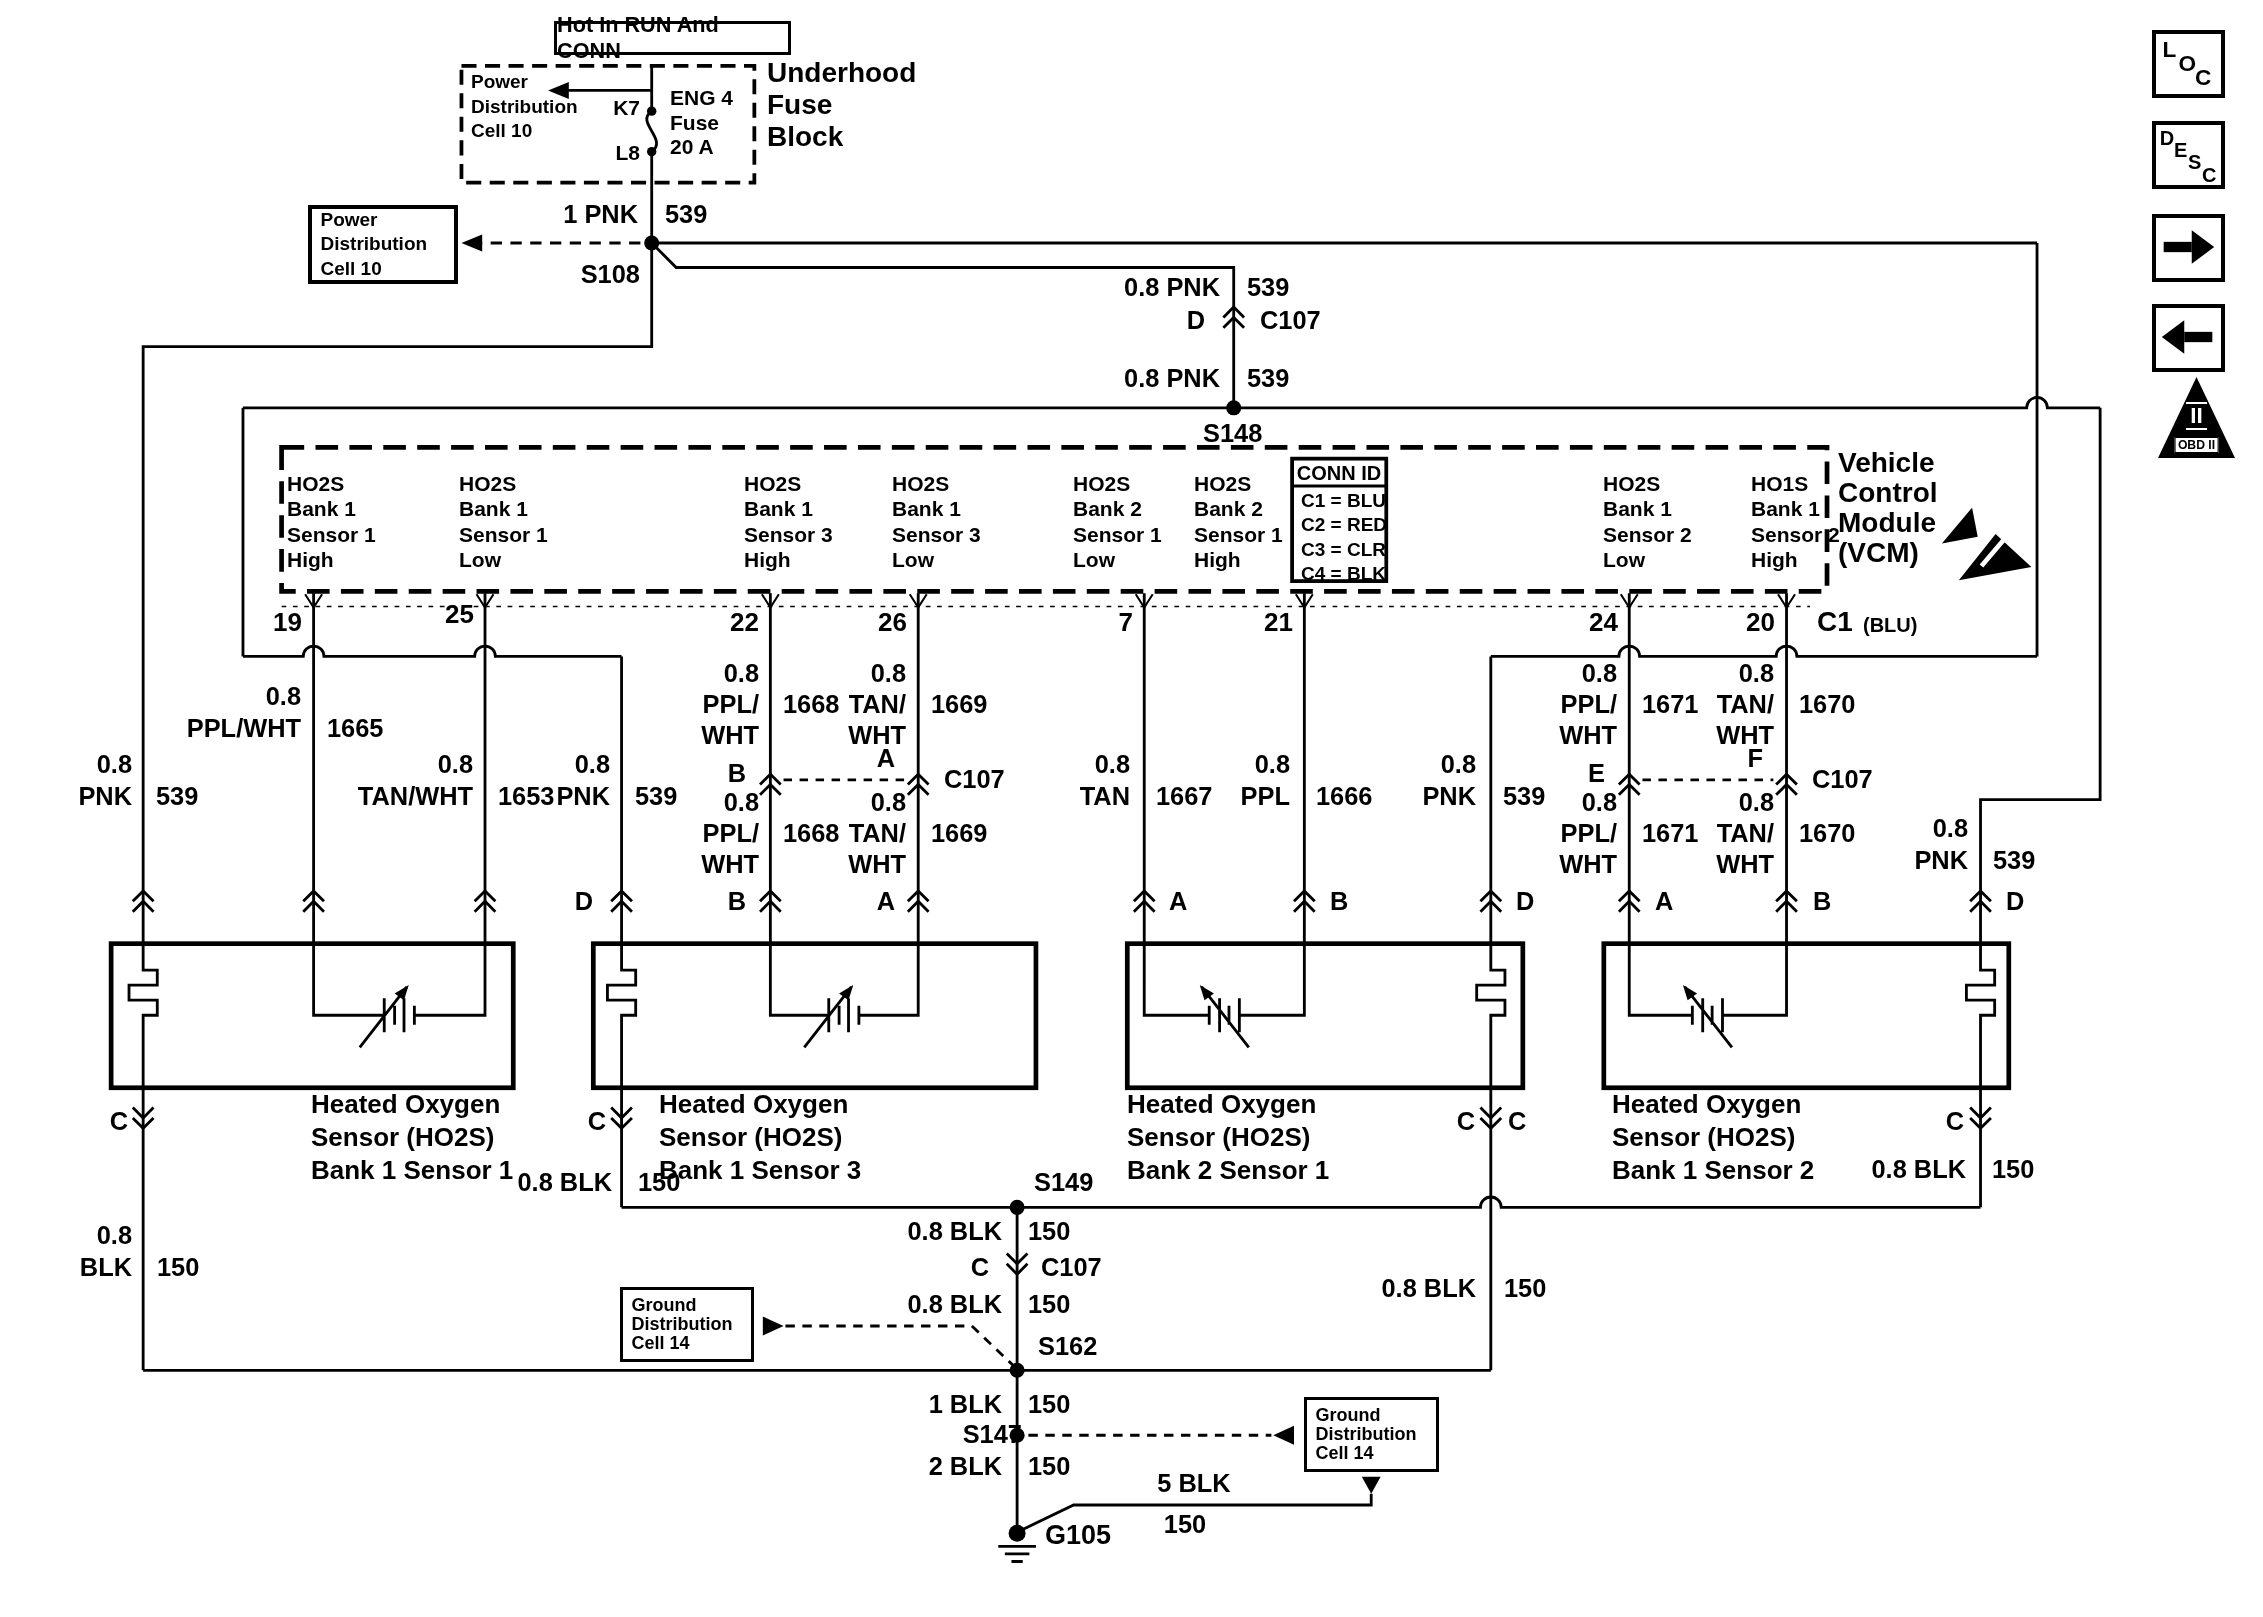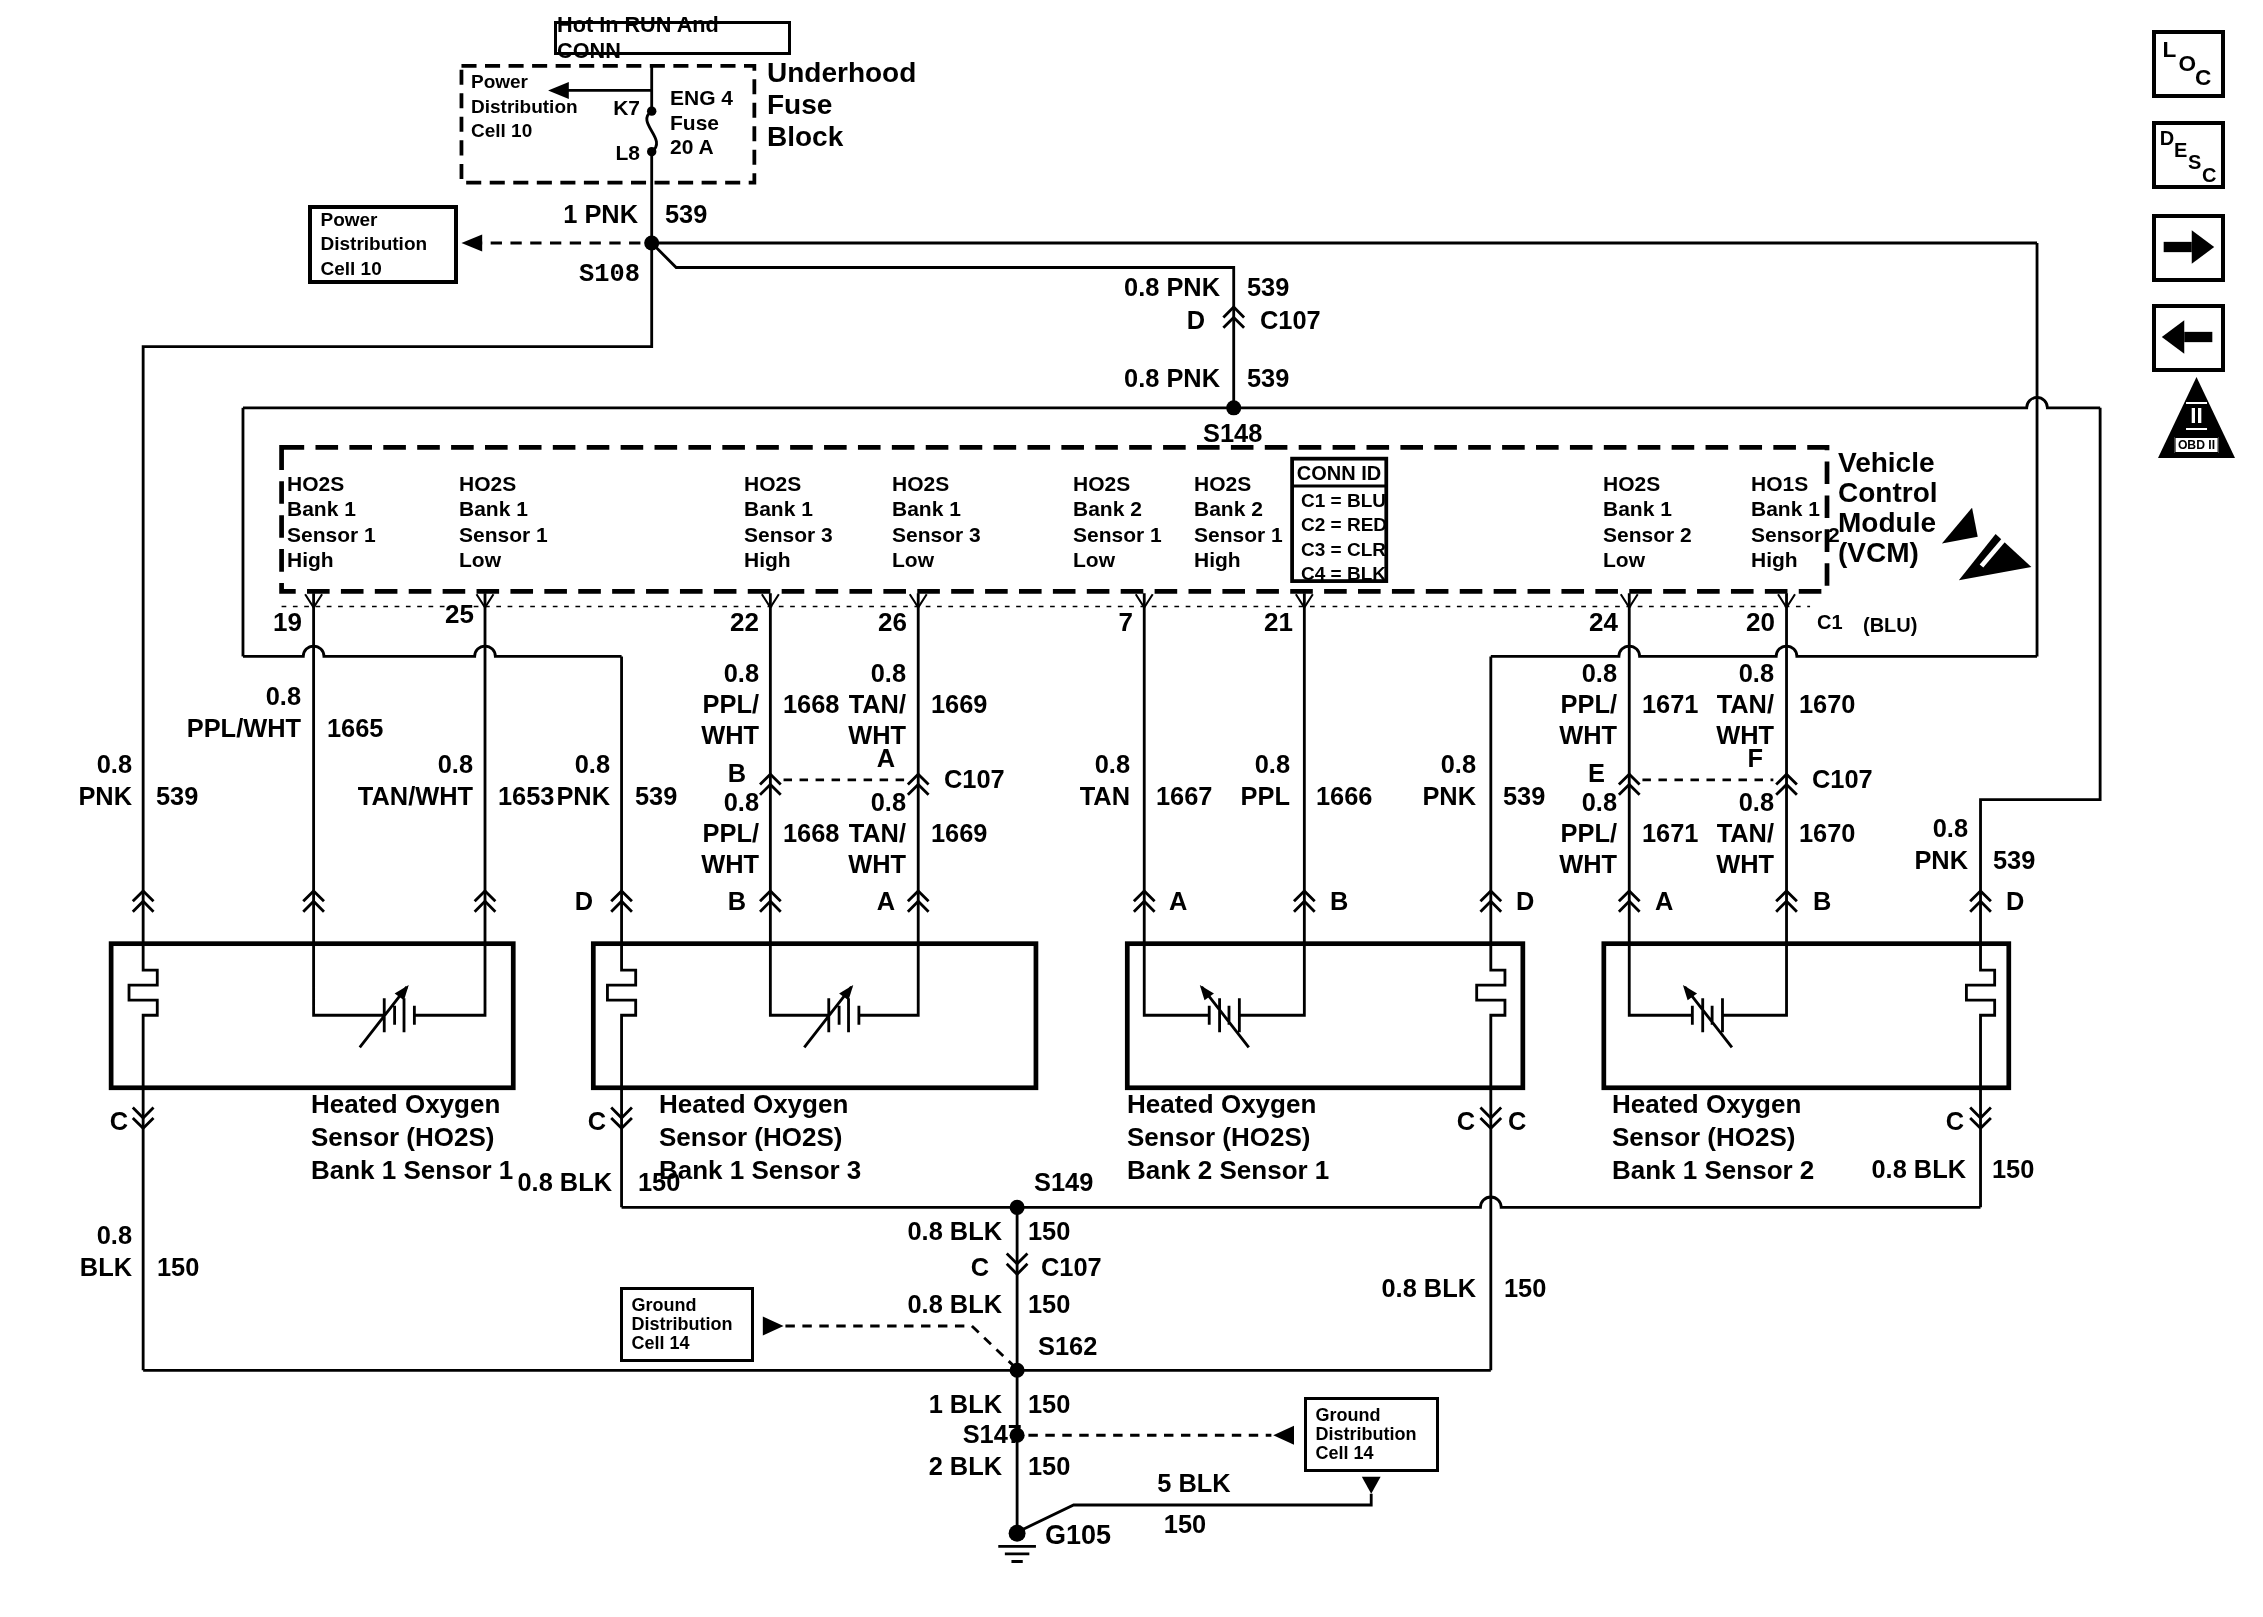--- a/index.html
+++ b/index.html
@@ -161,21 +161,21 @@
   <div id="power-box" class="box">
     <div class="txt">Power
 Distribution
 Cell 10</div>
   </div>
 
   <div class="lbl anc-l" style="left:1838px;top:508px;font-size:28px;line-height:30px;">Vehicle
 Control
 Module
 (VCM)</div>
-  <div class="lbl anc-l" style="left:1817px;top:622px;font-size:20px;">C1</div>
+  <div class="lbl anc-l" style="left:1817px;top:622px;font-size:28px;">C1</div>
   <div class="lbl anc-l" style="left:1863px;top:625px;font-size:20px;">(BLU)</div>
   <div class="lbl anc-c" style="left:1339px;top:473px;font-size:20px;">CONN ID</div>
   <div id="conn-rows">
       <div class="lbl anc-l" style="left: 1301px; top: 500px; font-size: 19px;">C1 = BLU</div>
       <div class="lbl anc-l" style="left: 1301px; top: 524px; font-size: 19px;">C2 = RED</div>
       <div class="lbl anc-l" style="left: 1301px; top: 549px; font-size: 19px;">C3 = CLR</div>
       <div class="lbl anc-l" style="left: 1301px; top: 573px; font-size: 19px;">C4 = BLK</div>
     </div>
 
   <div id="pin-columns">
@@ -244,21 +244,21 @@
   </div>
   <div id="gbox2" class="box">
     <div class="txt">Ground
 Distribution
 Cell 14</div>
   </div>
 
   <div id="labels">
       <div class="lbl anc-r" style="left: 638px; top: 215px;">1 PNK</div>
       <div class="lbl anc-l" style="left: 665px; top: 215px;">539</div>
-      <div class="lbl anc-r" style="left: 640px; top: 275px; font-family: Liberation Mono, monospace;">S108</div>
+      <div class="lbl anc-r" style="left: 640px; top: 275px;">S108</div>
       <div class="lbl anc-r" style="left: 1220px; top: 288px;">0.8 PNK</div>
       <div class="lbl anc-l" style="left: 1247px; top: 288px;">539</div>
       <div class="lbl anc-r" style="left: 1205px; top: 321px;">D</div>
       <div class="lbl anc-l" style="left: 1260px; top: 321px;">C107</div>
       <div class="lbl anc-r" style="left: 1220px; top: 379px;">0.8 PNK</div>
       <div class="lbl anc-l" style="left: 1247px; top: 379px;">539</div>
       <div class="lbl anc-l" style="left: 1203px; top: 434px;">S148</div>
       <div class="lbl anc-r" style="left: 132px; top: 765px;">0.8</div>
       <div class="lbl anc-r" style="left: 132px; top: 797px;">PNK</div>
       <div class="lbl anc-l" style="left: 156px; top: 797px;">539</div>

